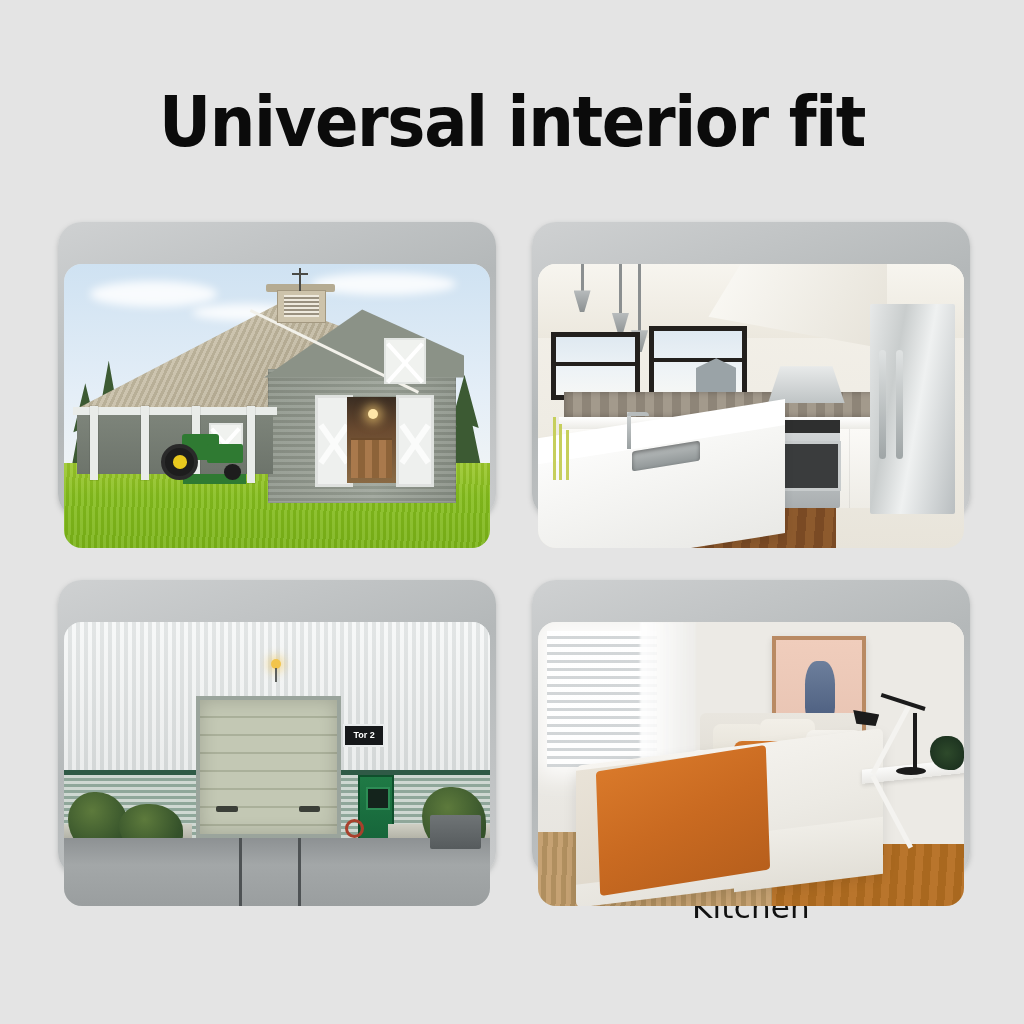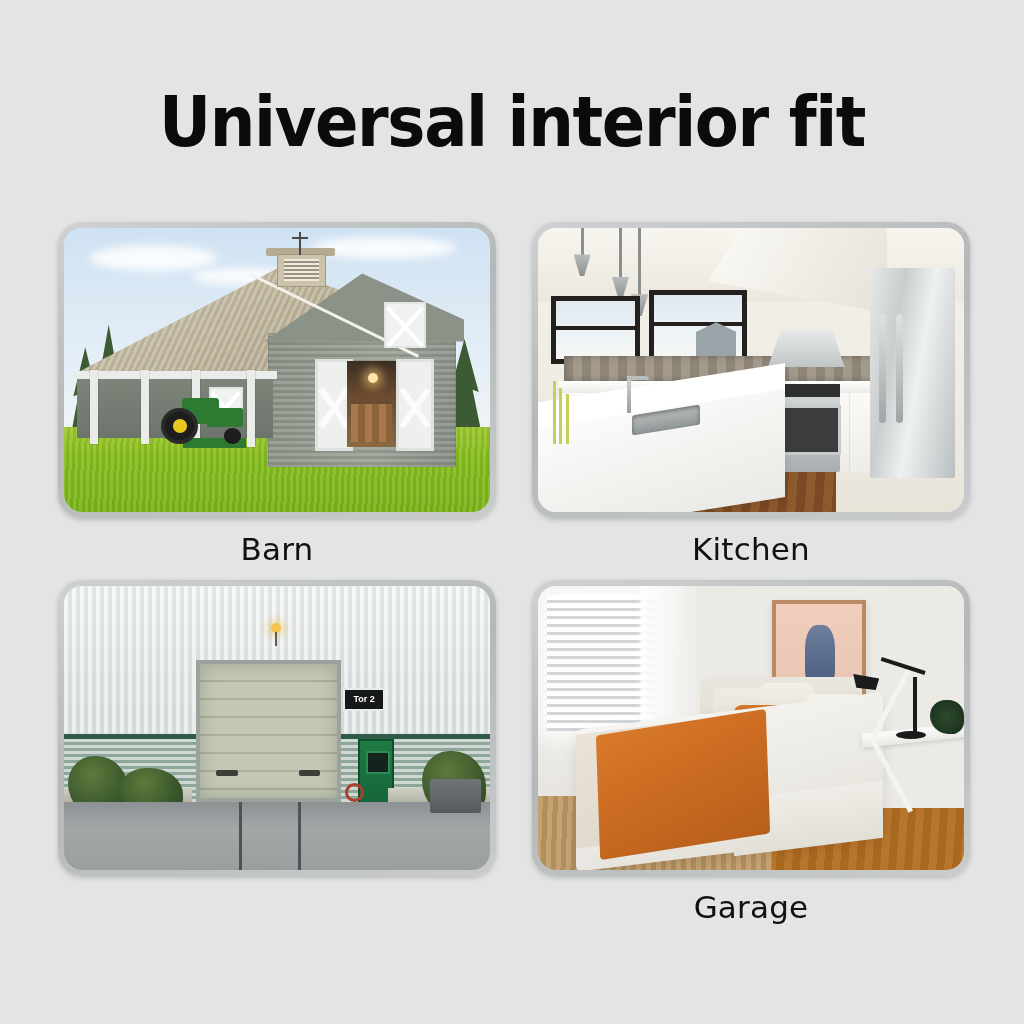--- a/index.html
+++ b/index.html
@@ -65,20 +65,21 @@
     box-sizing: border-box;
     box-shadow: 0 2px 5px rgba(120,124,126,0.40);
   }
   .photo {
     position: relative;
     width: 100%;
     height: 100%;
     border-radius: 18px;
     overflow: hidden;
     background: #dfe3e6;
+    margin-top: 36px;
   }
   .caption {
     margin-top: 14px;
     text-align: center;
     font-family: "DejaVu Sans", sans-serif;
     font-size: 31px;
     color: #111;
     letter-spacing: 0.2px;
     line-height: 1.1;
   }
@@ -671,21 +672,20 @@
 
           <div class="tractor">
             <div class="cab"></div>
               <div class="hood"></div>
             <div class="deck"></div>
             <div class="wheel-b"></div>
               <div class="wheel-f"></div>
           </div>
         </div>
       </div>
-      <div class="caption">Barn</div>
     </div>
 
     <div class="card">
       <div class="frame">
         <div class="photo">
           <div class="k-bg"></div>
           <div class="k-ceiling"></div>
           <div class="k-ceil-slope"></div>
 
           <div class="k-pendant" style="left:10%;height:10%;"></div>
@@ -722,21 +722,20 @@
           <div class="k-faucet"></div>
           <div class="k-sink"></div>
 
           <div class="k-vase">
             <div class="stem" style="left:10%;"></div>
             <div class="stem" style="left:40%;height:90%;"></div>
             <div class="stem" style="left:70%;height:80%;"></div>
           </div>
         </div>
       </div>
-      <div class="caption">Kitchen</div>
     </div>
 
     <div class="card">
       <div class="frame">
         <div class="photo">
           <div class="g-sky"></div>
           <div class="g-wall"></div>
           <div class="g-wall-shade"></div>
           <div class="g-band"></div>
           <div class="g-lowerwall"></div>
@@ -804,17 +803,17 @@
 
           <div class="b-table"></div>
           <div class="b-table-legs"></div>
           <div class="b-lamp-stem"></div>
           <div class="b-lamp-arm"></div>
           <div class="b-lamp-head"></div>
           <div class="b-lamp-base"></div>
           <div class="b-plant"></div>
         </div>
       </div>
-      <div class="caption">Garage</div>
+      <div class="caption">Kitchen</div>
     </div>
 
   </div>
 </div>
 
 </body></html>

